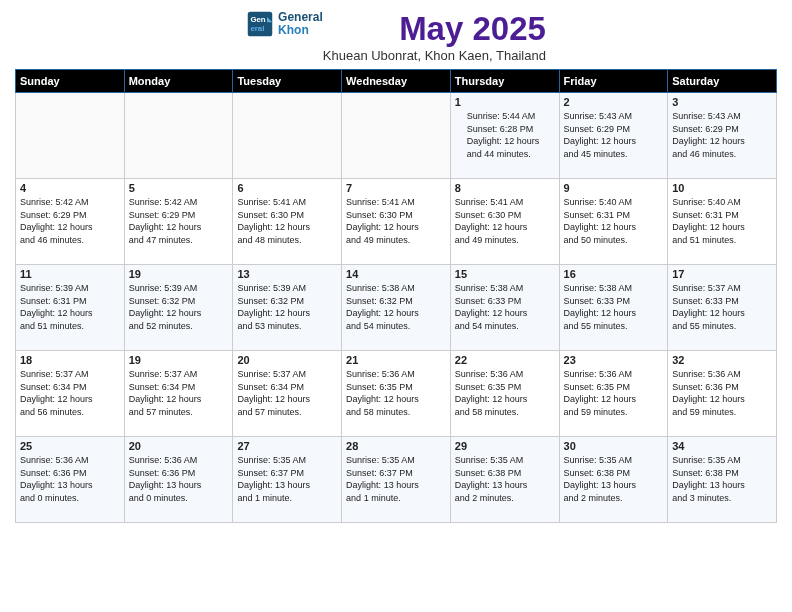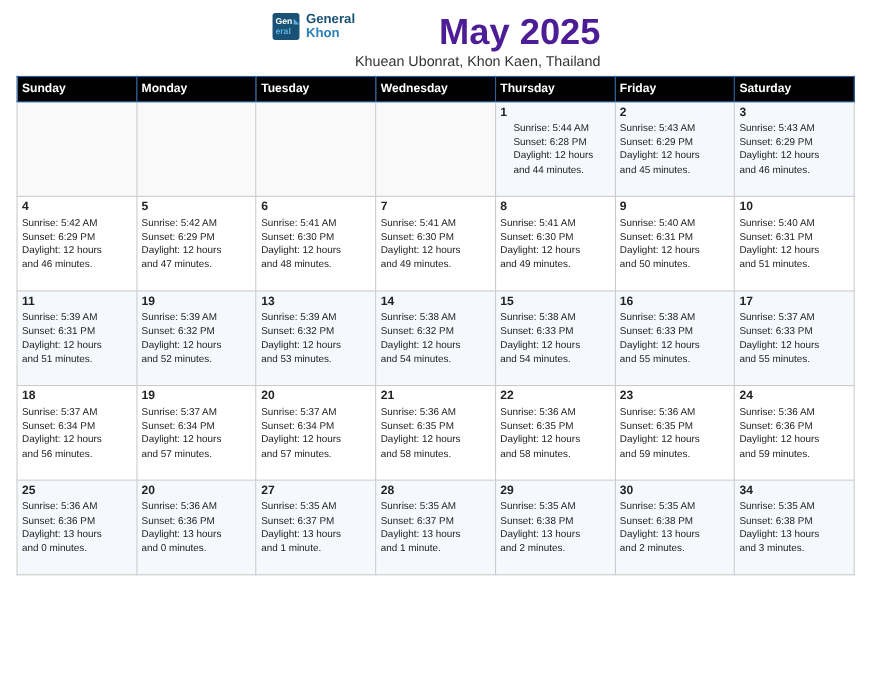--- a/index.html
+++ b/index.html
@@ -295,21 +295,21 @@
 and 58 minutes.</div>
           </td>
           <td>
             <span class="day-number">23</span>
             <div class="cell-info" style="white-space: pre-line;">Sunrise: 5:36 AM
 Sunset: 6:35 PM
 Daylight: 12 hours
 and 59 minutes.</div>
           </td>
           <td>
-            <span class="day-number">24</span>
+            <span class="day-number">32</span>
             <div class="cell-info" style="white-space: pre-line;">Sunrise: 5:36 AM
 Sunset: 6:36 PM
 Daylight: 12 hours
 and 59 minutes.</div>
           </td>
         </tr>
         <tr>
           <td>
             <span class="day-number">25</span>
             <div class="cell-info" style="white-space: pre-line;">Sunrise: 5:36 AM

